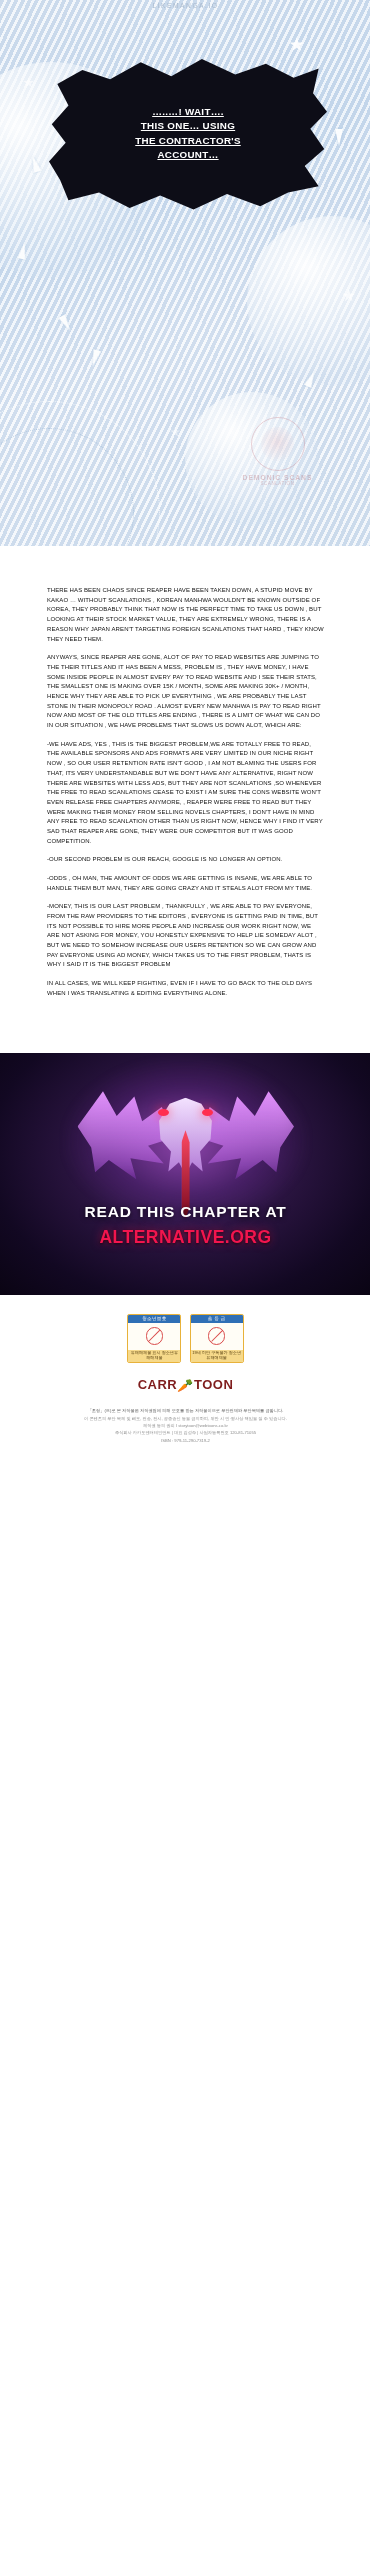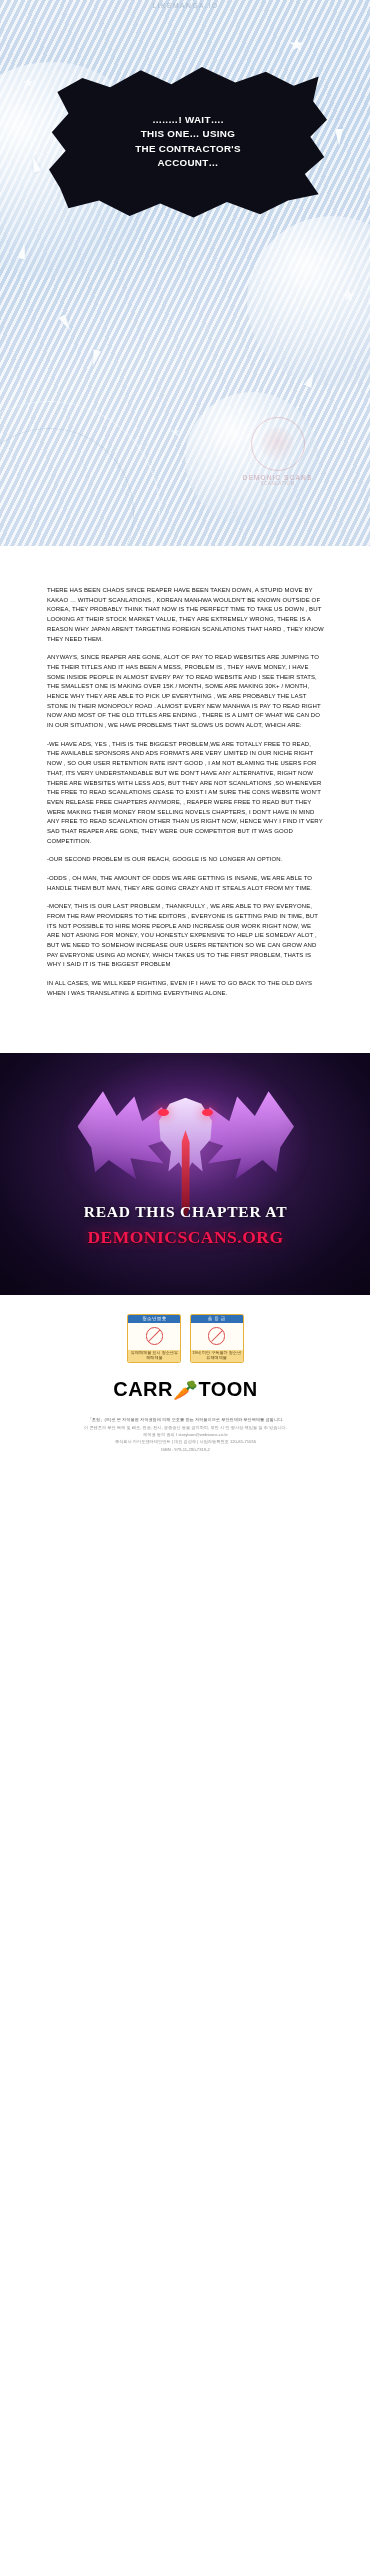--- a/index.html
+++ b/index.html
@@ -94,28 +94,29 @@
     font-weight: bold;
     letter-spacing: 0.3px;
     line-height: 1.45;
     display: flex;
     align-items: center;
     justify-content: center;
     padding: 13.4px 15.5px;
     text-transform: uppercase;
   }
   .bubble.b-top {
-    left: 49px; top: 64px;
+    left: 49px; top: 56px;
     width: 278px; height: 155px;
     font-size: 9.8px;
     clip-path: polygon(
       3% 18%, 12% 9%, 22% 15%, 33% 4%, 44% 13%, 55% 2%, 67% 12%, 78% 5%,
       88% 14%, 97% 8%, 95% 24%, 100% 36%, 94% 47%, 99% 60%, 92% 71%,
       97% 84%, 86% 88%, 76% 97%, 64% 89%, 52% 99%, 40% 90%, 29% 98%,
       18% 88%, 7% 93%, 4% 80%, 0% 68%, 6% 56%, 1% 44%, 7% 32%);
+    text-decoration: underline;
   }
   .bubble.b-bottom {
     left: 97px; top: 233px;
     width: 237px; height: 129px;
     font-size: 9.8px;
     clip-path: polygon(
       4% 20%, 14% 8%, 25% 16%, 36% 5%, 48% 14%, 60% 3%, 72% 13%, 84% 6%,
       95% 15%, 97% 30%, 100% 44%, 93% 56%, 99% 70%, 90% 82%, 95% 93%,
       82% 92%, 70% 99%, 58% 90%, 46% 98%, 34% 89%, 22% 97%, 11% 88%,
       2% 92%, 5% 76%, 0% 62%, 6% 48%, 1% 34%);
@@ -160,21 +161,20 @@
   }
   .note p { margin: 0 0 8.8px 0; }
 
   
   .promo {
     position: relative;
     width: 371px;
     height: 242px;
     background: radial-gradient(ellipse at 50% 42%, #4b2a6e 0%, #2a1440 42%, #120822 75%, #0a0413 100%);
     overflow: hidden;
-    font-family: Liberation Serif, serif;
   }
   .glow {
     position: absolute; left: 50%; top: 88px;
     transform: translate(-50%,-50%);
     width: 247px; height: 170px;
     background: radial-gradient(ellipse at center, rgba(196,90,220,.55) 0%, rgba(120,40,160,.25) 45%, rgba(0,0,0,0) 72%);
     filter: blur(3.1px);
   }
   .creature {
     position: absolute; left: 50%; top: 17.5px;
@@ -281,23 +281,23 @@
     transform: translate(-50%,-50%) rotate(-45deg);
   }
   .badge .bfoot {
     background: #f6d98a;
     color: #5a4212;
     font-size: 4.1px;
     padding: 1.5px 1px;
     line-height: 1.2;
   }
   .carrot-logo {
-    font-size: 20px;
+    font-size: 13px;
     font-weight: bold;
-    color: #000000;
+    color: #7f1d1d;
     letter-spacing: 0.5px;
     margin-bottom: 15.5px;
   }
   .carrot-logo .veg { display: inline-block; transform: translateY(1px); }
   .legal {
     color: #8d8d8d;
     font-size: 4.2px;
     line-height: 1.75;
     padding: 0 62px;
   }
@@ -361,21 +361,21 @@
       <div class="wing left"></div>
       <div class="wing right"></div>
       <div class="skull"></div>
     </div>
     <div class="eye l"></div>
     <div class="eye r"></div>
     <div class="sword"></div>
 
     <div class="promo-txt">
       <div class="promo-line1">READ THIS CHAPTER AT</div>
-      <div class="promo-line2">DEMONICSCANS.ORG</div>
+      <div class="promo-line2">ALTERNATIVE.ORG</div>
     </div>
   </section>
 
   <footer class="footer">
     <div class="badges">
       <div class="badge">
         <div class="bhead">청소년보호</div>
         <div class="bbody">
           <div class="bglyph"></div>
         </div>

